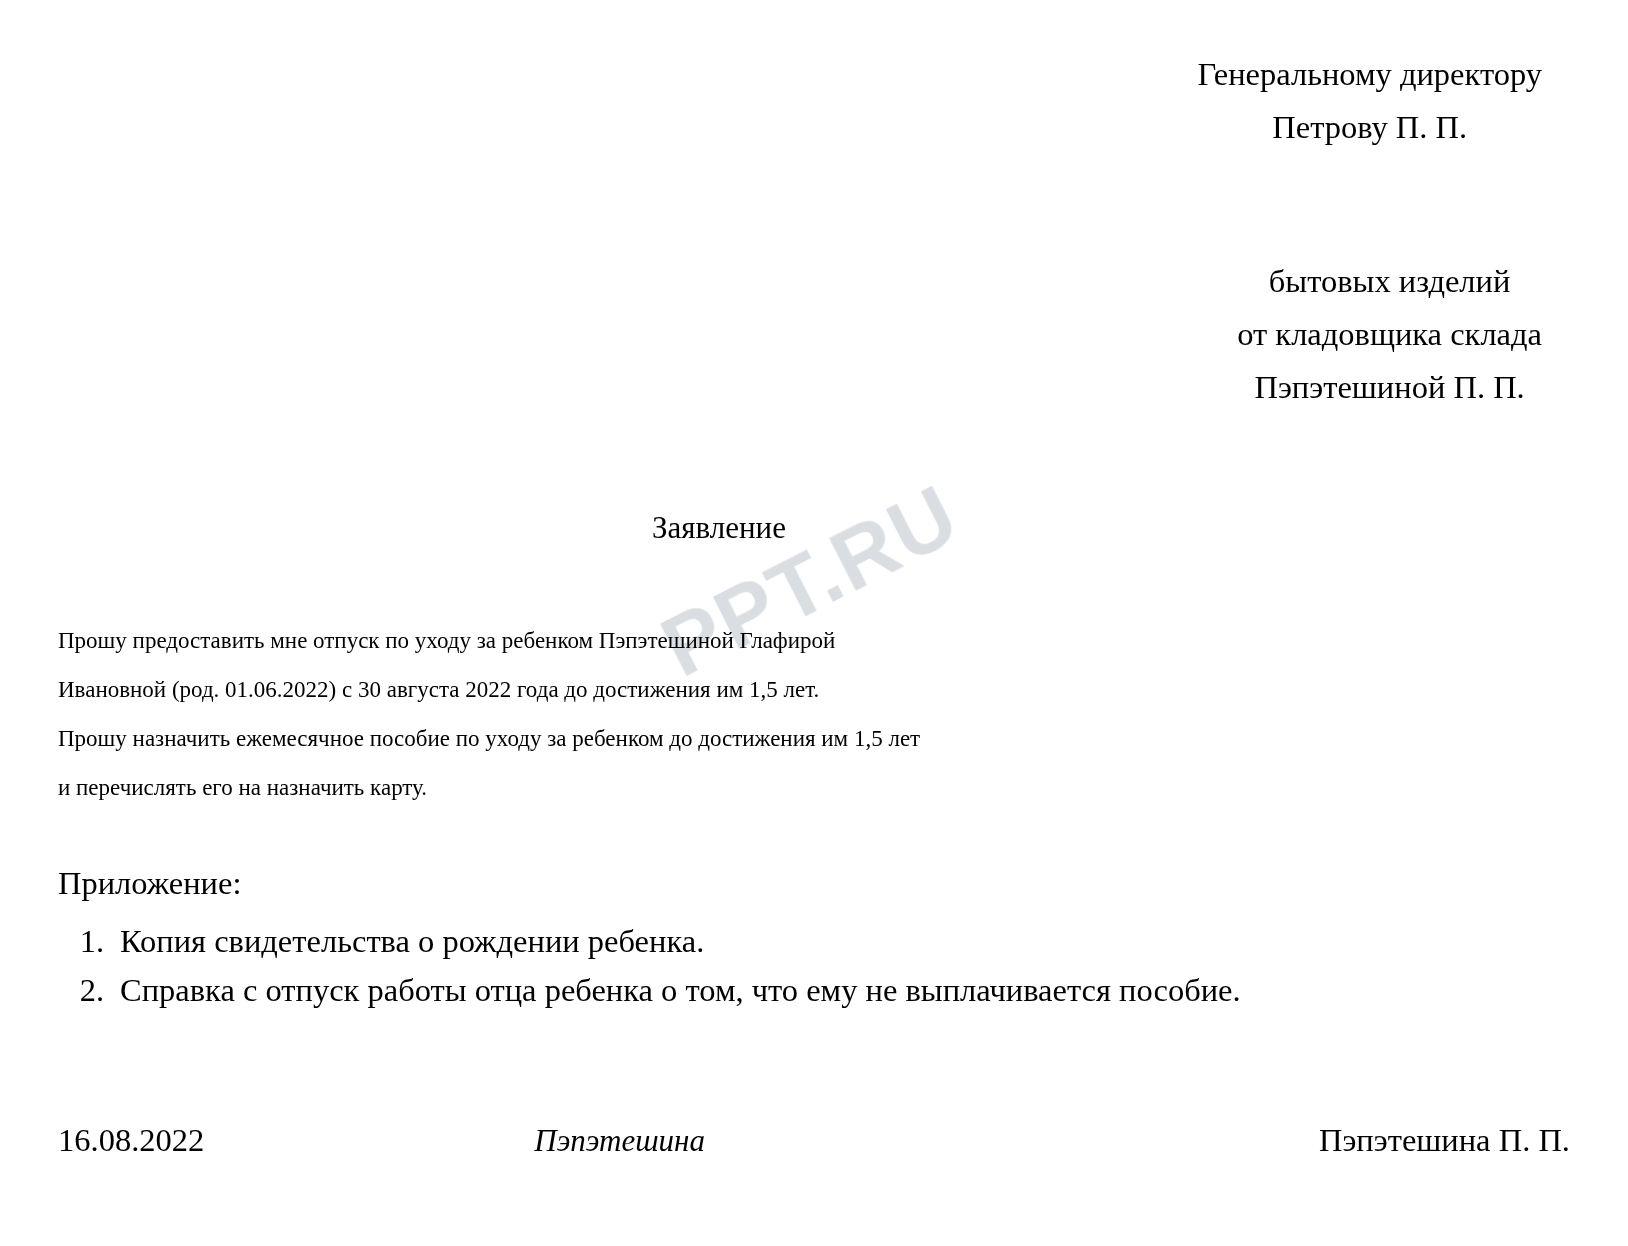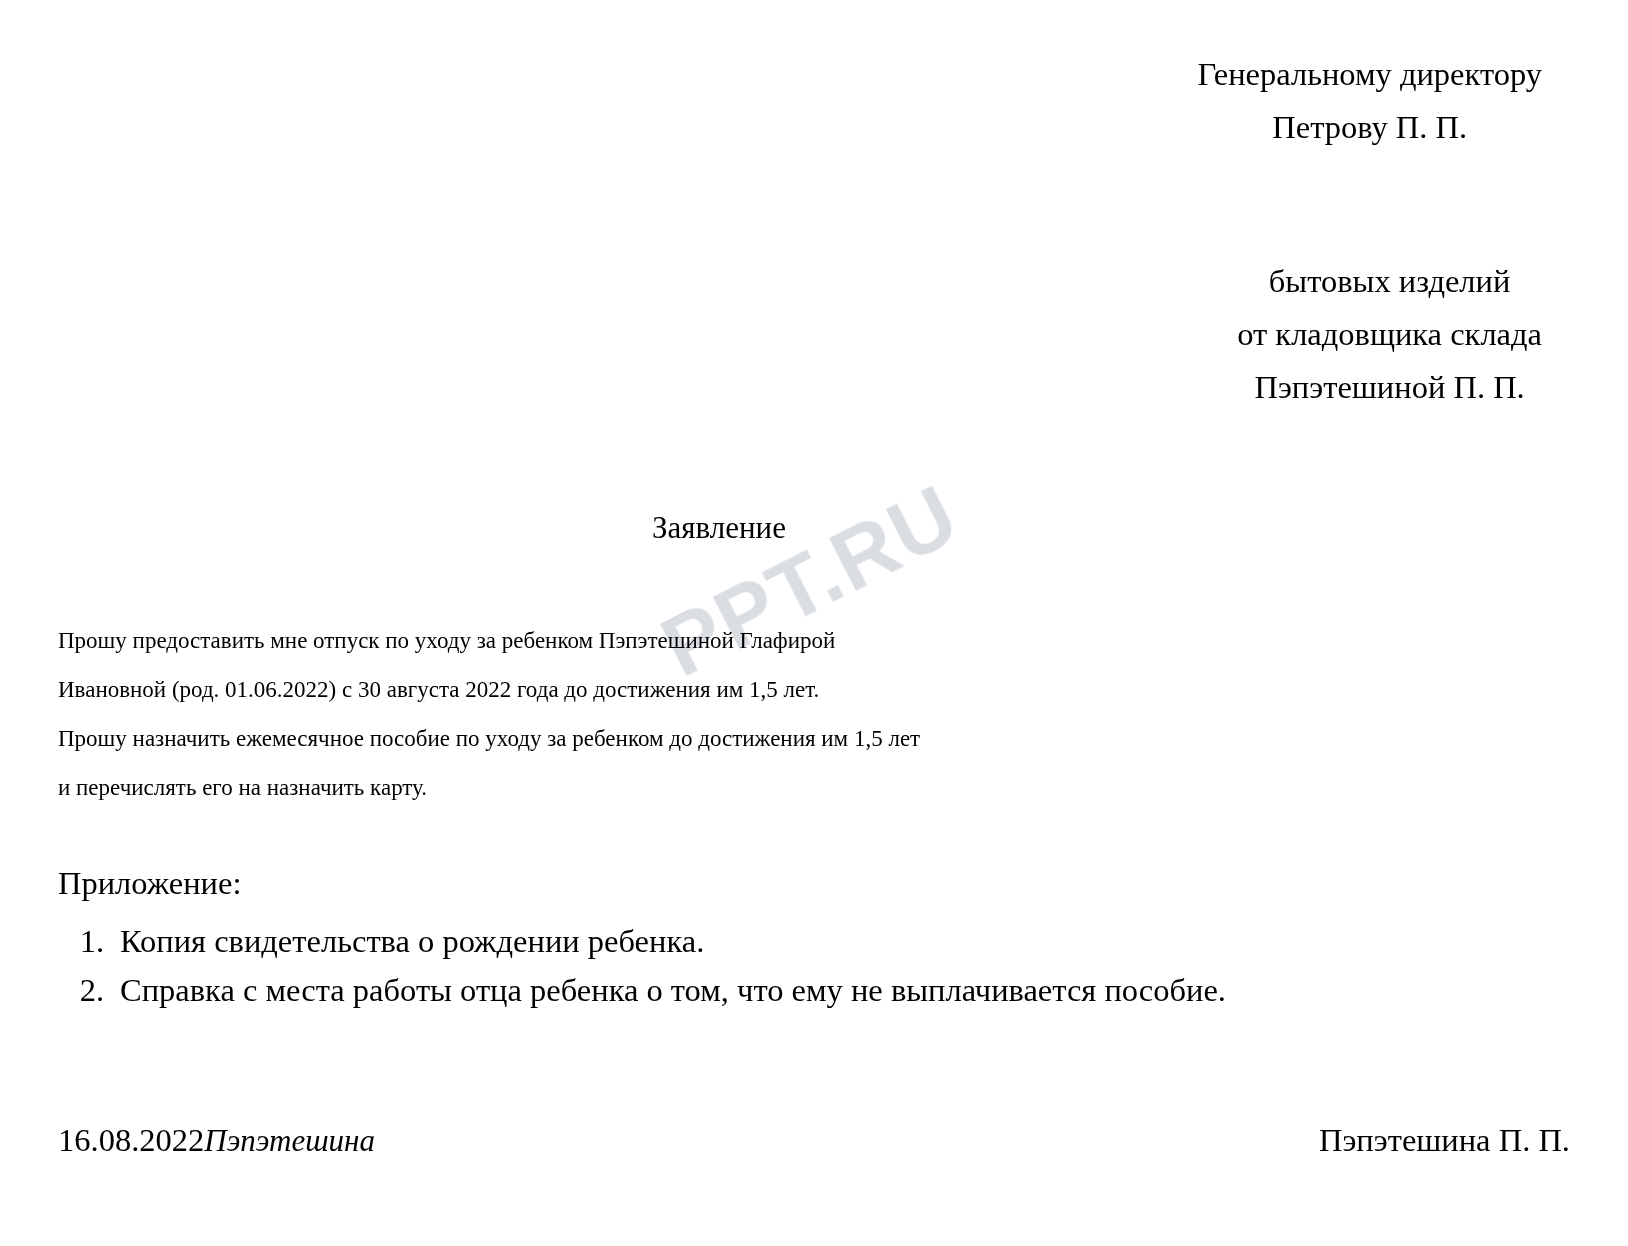--- a/index.html
+++ b/index.html
@@ -133,20 +133,21 @@
     display: flex;
     align-items: baseline;
     justify-content: space-between;
     font-size: 32.5px;
     line-height: 44px;
     white-space: nowrap;
   }
   #footer-date      { flex: 0 0 auto; }
   #footer-signature {
     flex: 0 0 auto;
+    margin-left: 330px;
     margin-right: auto;
     font-style: italic;
     font-size: 31px;
   }
   #footer-name      { flex: 0 0 auto; }
 </style>
 </head>
 <body>
 
 <div id="page">
@@ -179,21 +180,21 @@
 
     <div id="attachments-heading">Приложение:</div>
 
     <ol id="attachments-list">
       <li>
         <span class="num">1.</span>
         <span class="item-text">Копия свидетельства о рождении ребенка.</span>
       </li>
       <li>
         <span class="num">2.</span>
-        <span class="item-text">Справка с места работы отца ребенка о том, что ему не выплачивается пособие.</span>
+        <span class="item-text">Справка с отпуск работы отца ребенка о том, что ему не выплачивается пособие.</span>
       </li>
     </ol>
 
     <div id="footer">
       <span id="footer-date">16.08.2022</span>
       <span id="footer-signature">Пэпэтешина</span>
       <span id="footer-name">Пэпэтешина П. П.</span>
     </div>
 
   </div>

